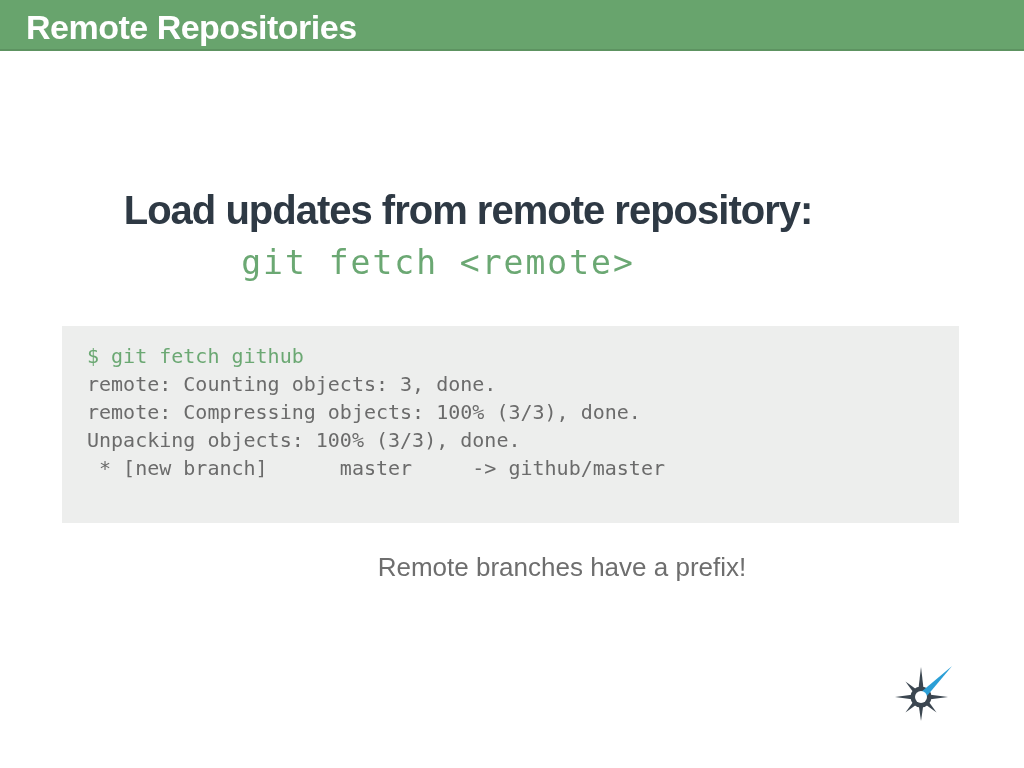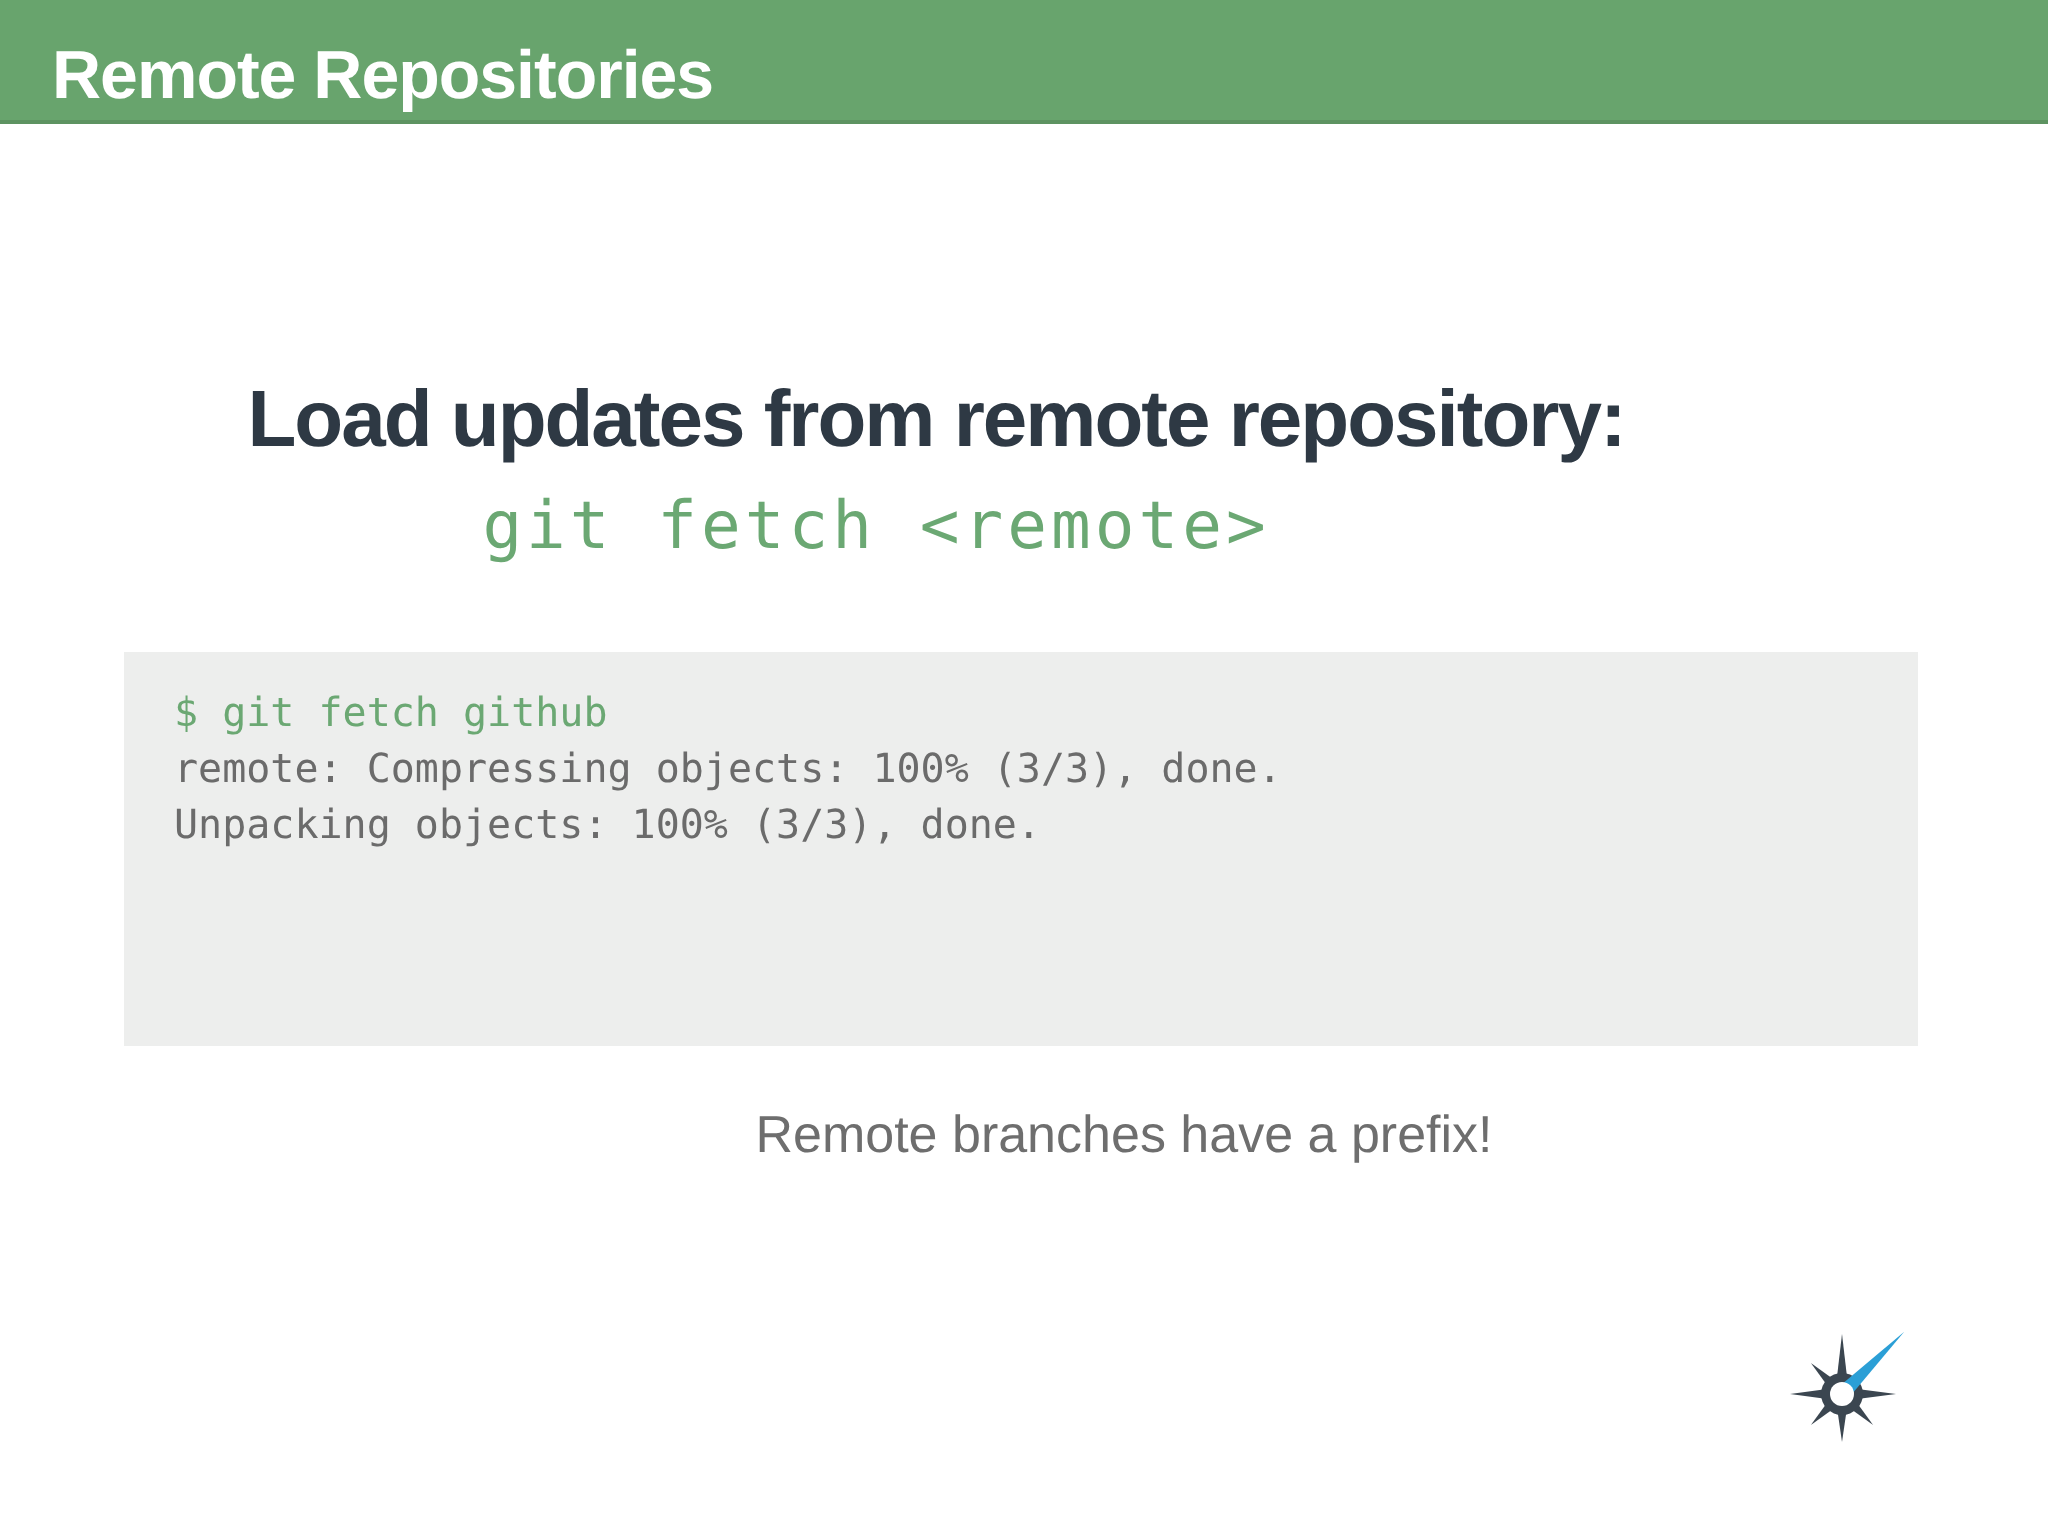--- a/index.html
+++ b/index.html
@@ -11,21 +11,21 @@
     --caption-gray:#6e6e6e;
     --logo-dark:#3b4650;
     --logo-blue:#2b9fd6;
   }
   *{margin:0;padding:0;box-sizing:border-box;}
   html,body{width:1024px;height:768px;background:#ffffff;overflow:hidden;}
   body{font-family:"Liberation Sans",sans-serif;position:relative;}
   .slide{position:absolute;inset:0;background:#ffffff;}
 
   .header-bar{
-    position:absolute;top:0;left:0;width:1024px;height:62px;
+    position:absolute;top:0;left:0;width:1024px;height:51px;
     background:var(--header-green);
     border-bottom:2px solid rgba(0,0,0,0.10);
     display:flex;align-items:flex-end;
     padding:0 0 5px 26px;
   }
   .header-title{
     color:#ffffff;font-size:34px;font-weight:bold;letter-spacing:-0.5px;
     line-height:1;
   }
 
@@ -81,22 +81,24 @@
   <div class="header-bar">
     <div class="header-title">Remote Repositories</div>
   </div>
 
   <div class="heading">Load updates from remote repository:</div>
 
   <div class="command-line">git fetch &lt;remote&gt;</div>
 
   <div class="terminal">
     <pre id="terminal-pre"><span class="line-command">$ git fetch github
+</span><span class="line-output">remote: Counting objects: 3, done.
 </span><span class="line-output">remote: Compressing objects: 100% (3/3), done.
 </span><span class="line-output">Unpacking objects: 100% (3/3), done.
+</span><span class="line-output"> * [new branch]      master     -&gt; github/master
 </span></pre>
   </div>
 
   <div class="caption">Remote branches have a prefix!</div>
 
   <svg class="logo" viewBox="0 0 80 80" xmlns="http://www.w3.org/2000/svg" aria-hidden="true">
 
     <g fill="var(--logo-dark)">
       <polygon points="29.5,45 36.5,45 33,15"></polygon>
       <polygon points="29.5,45 36.5,45 33,18" transform="rotate(90 33 45)"></polygon>

